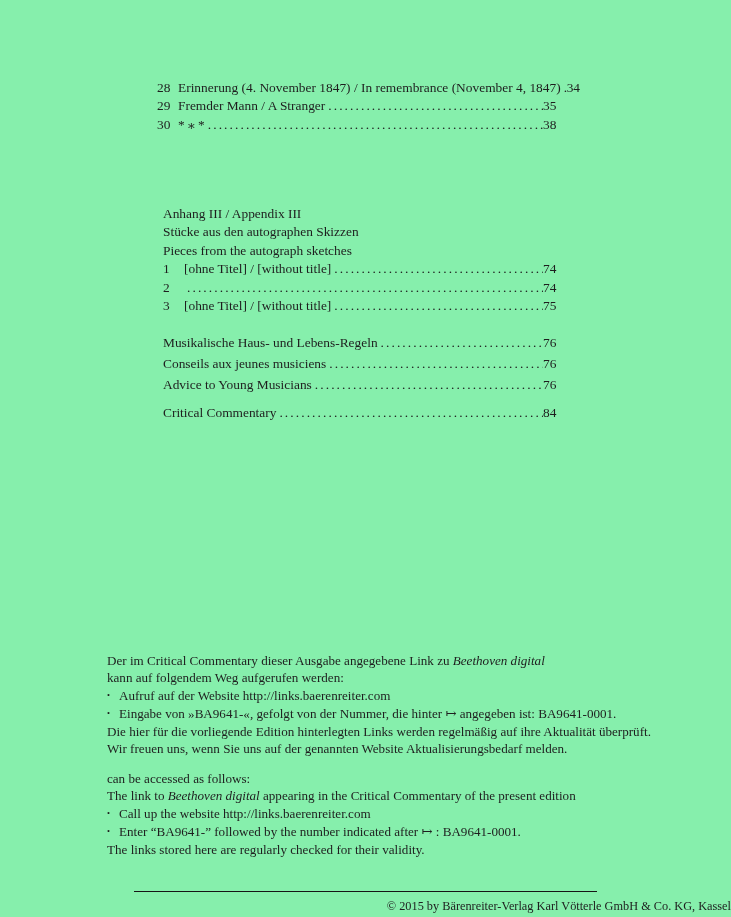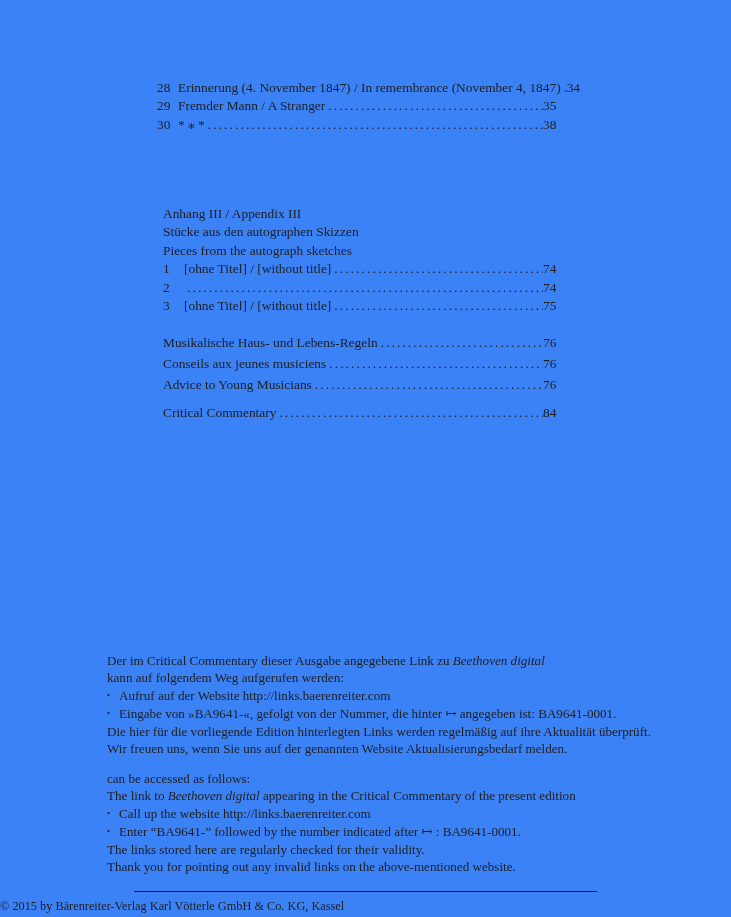--- a/index.html
+++ b/index.html
@@ -2,21 +2,21 @@
 <html><head>
 <meta charset="utf-8">
 <style>
   html,body{margin:0;padding:0;}
   body{
     width:731px;height:917px;background:#ffffff;
     font-family:"Liberation Serif","DejaVu Serif","DejaVu Sans",serif;
     color:#1e1e1e;
     -webkit-font-smoothing:antialiased;
   }
-  .page{position:relative;width:731px;height:917px;background:#3b82f6;overflow:hidden;}
+  .page{position:relative;width:731px;height:917px;background:#86efac;overflow:hidden;}
 
   
   .toc{position:absolute;left:157px;width:412px;font-size:13.4px;}
   #toc-main{top:79px;line-height:18.3px;}
   #toc-appendix{top:205px;line-height:18.4px;}
   #toc-rules{top:333px;line-height:20.8px;}
   #toc-commentary{top:404px;line-height:18.4px;}
 
   .toc-row{display:flex;align-items:baseline;}
   .toc-num{flex:0 0 21px;white-space:nowrap;}
@@ -33,21 +33,21 @@
   
   .note{position:absolute;left:107px;width:580px;font-size:13.1px;line-height:17.4px;}
   #note-de{top:652px;}
   #note-en{top:770px;}
   .note-line{white-space:nowrap;}
   .bullet{display:inline-block;width:12px;font-size:8.5px;vertical-align:1.5px;}
   .it{font-style:italic;}
 
   
   .footer-rule{position:absolute;top:891px;left:134px;width:463px;border-top:1.4px solid #151515;}
-  .footer-text{position:absolute;top:899px;left:0;width:731px;text-align:left;font-size:12.3px;}
+  .footer-text{position:absolute;top:899px;left:0;width:731px;text-align:right;font-size:12.3px;}
 </style>
 </head>
 <body>
 
 <div class="page">
 
   <div class="toc" id="toc-main">
     <div class="toc-row">
       <span class="toc-num">28</span>
       <span class="toc-title">Erinnerung (4. November 1847) / In remembrance (November 4, 1847)</span>
@@ -125,19 +125,18 @@
     <div class="note-line">Die hier für die vorliegende Edition hinterlegten Links werden regelmäßig auf ihre Aktualität überprüft.</div>
     <div class="note-line">Wir freuen uns, wenn Sie uns auf der genannten Website Aktualisierungsbedarf melden.</div>
   </div>
 
   <div class="note" id="note-en">
     <div class="note-line">can be accessed as follows:</div>
     <div class="note-line"><span>The link to </span><span class="it">Beethoven digital</span><span> appearing in the Critical Commentary of the present edition</span></div>
     <div class="note-line"><span class="bullet">•</span><span>Call up the website http://links.baerenreiter.com</span></div>
     <div class="note-line"><span class="bullet">•</span><span>Enter “BA9641-” followed by the number indicated after ↦ : BA9641-0001.</span></div>
     <div class="note-line">The links stored here are regularly checked for their validity.</div>
-    <div class="note-line">Thank you for pointing out any invalid links on the above-mentioned website.</div>
   </div>
 
   <div class="footer-rule"></div>
   <div class="footer-text">© 2015 by Bärenreiter-Verlag Karl Vötterle GmbH &amp; Co. KG, Kassel</div>
 
 </div>
 
 </body></html>

